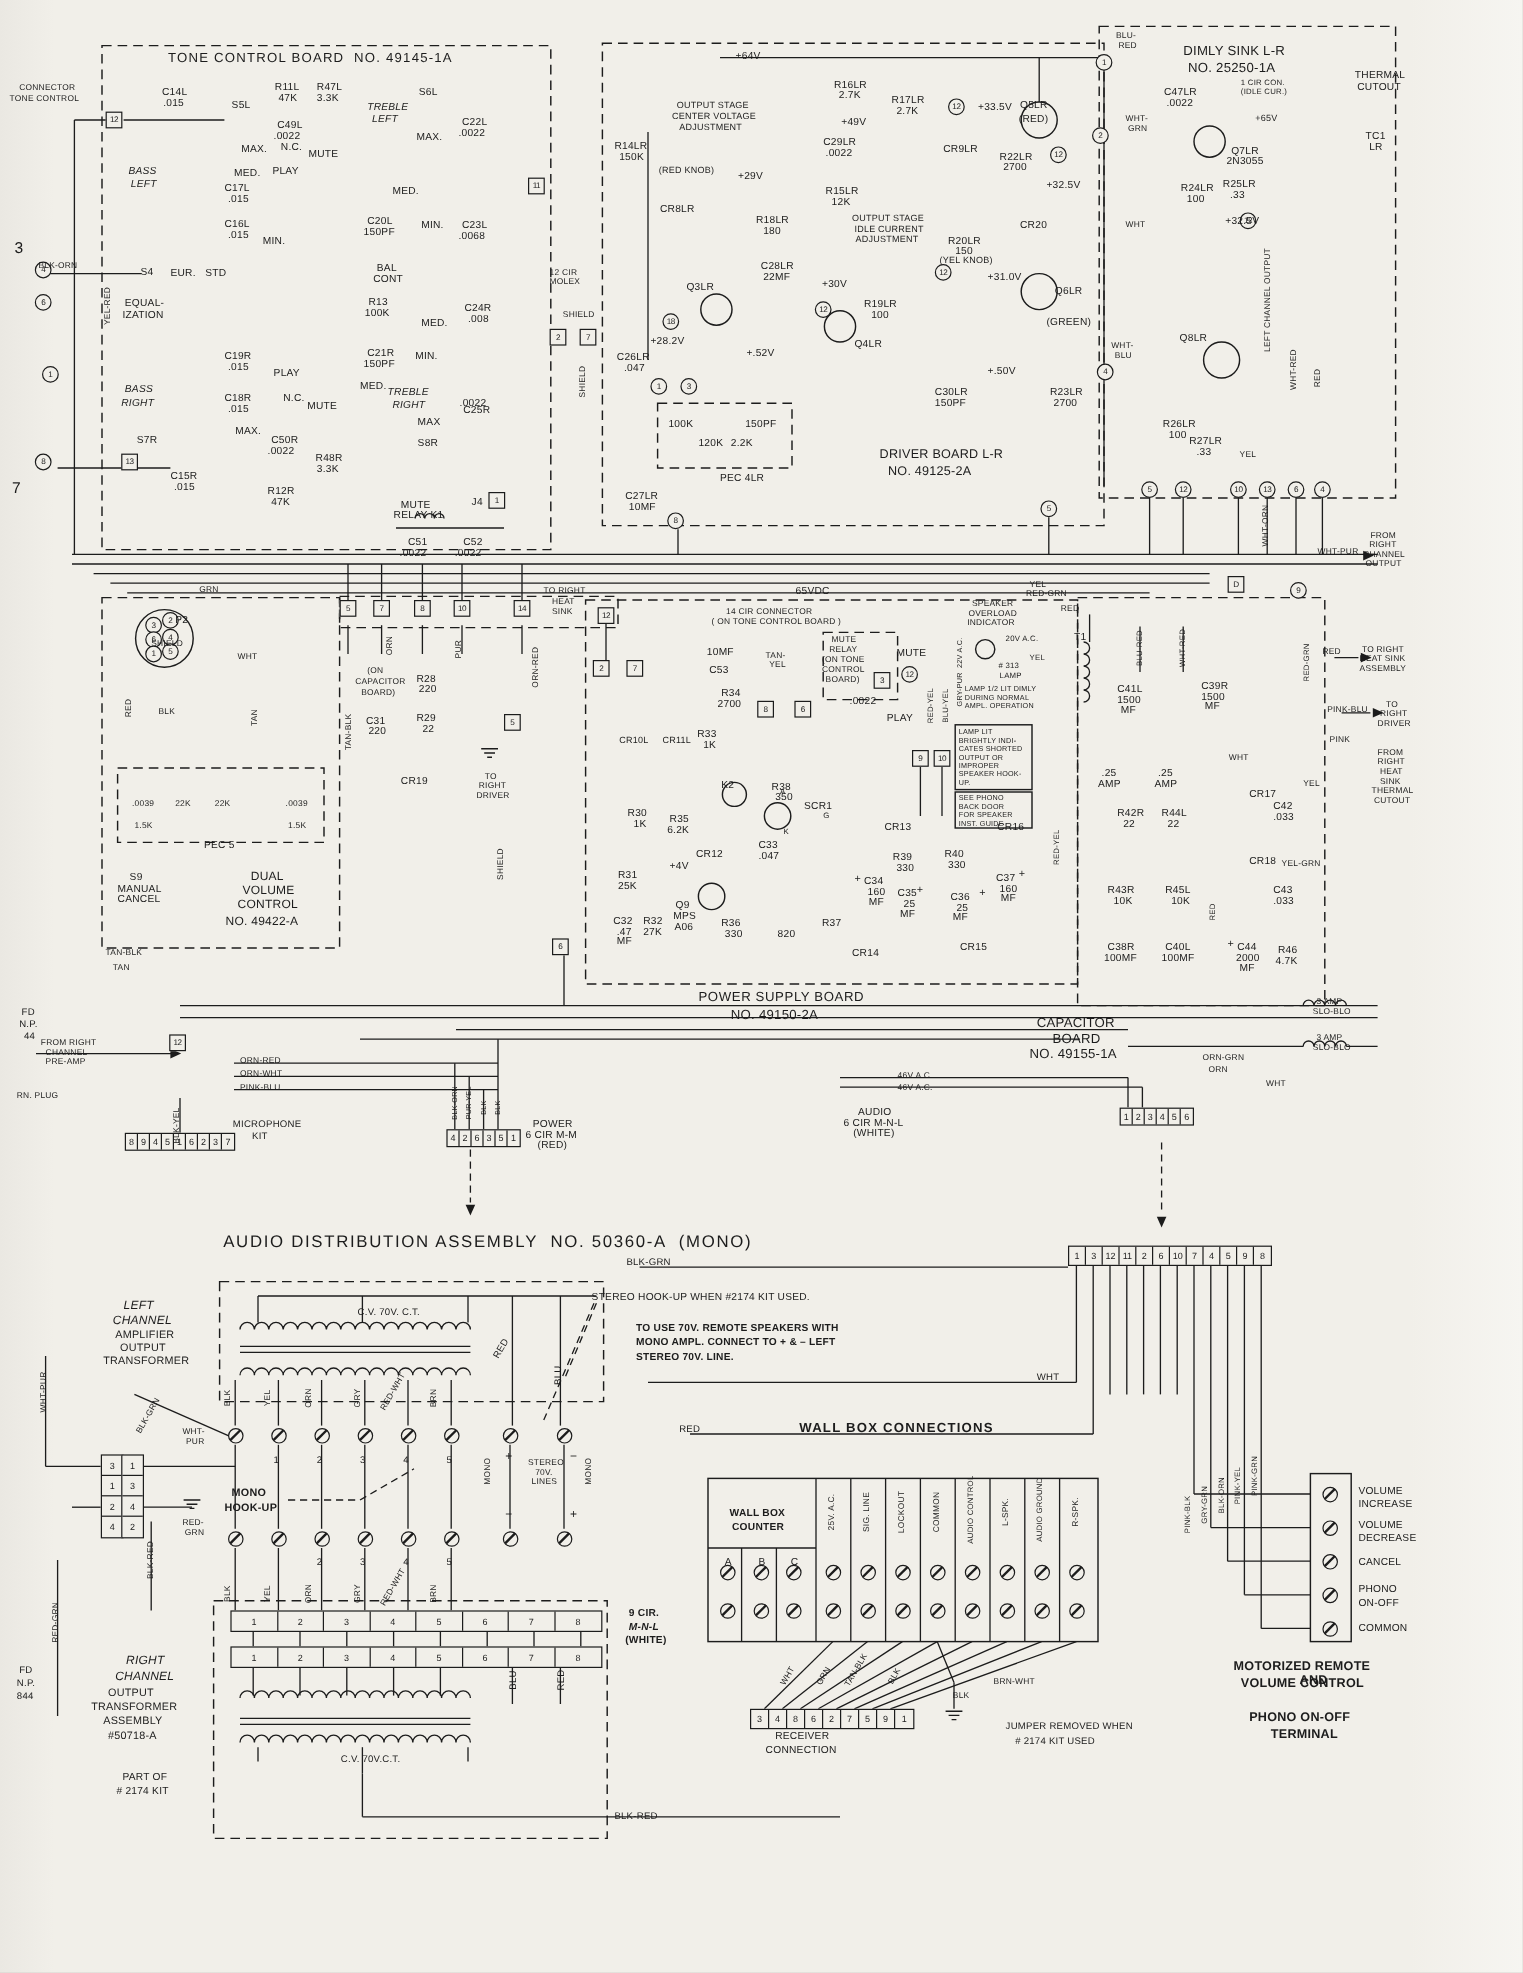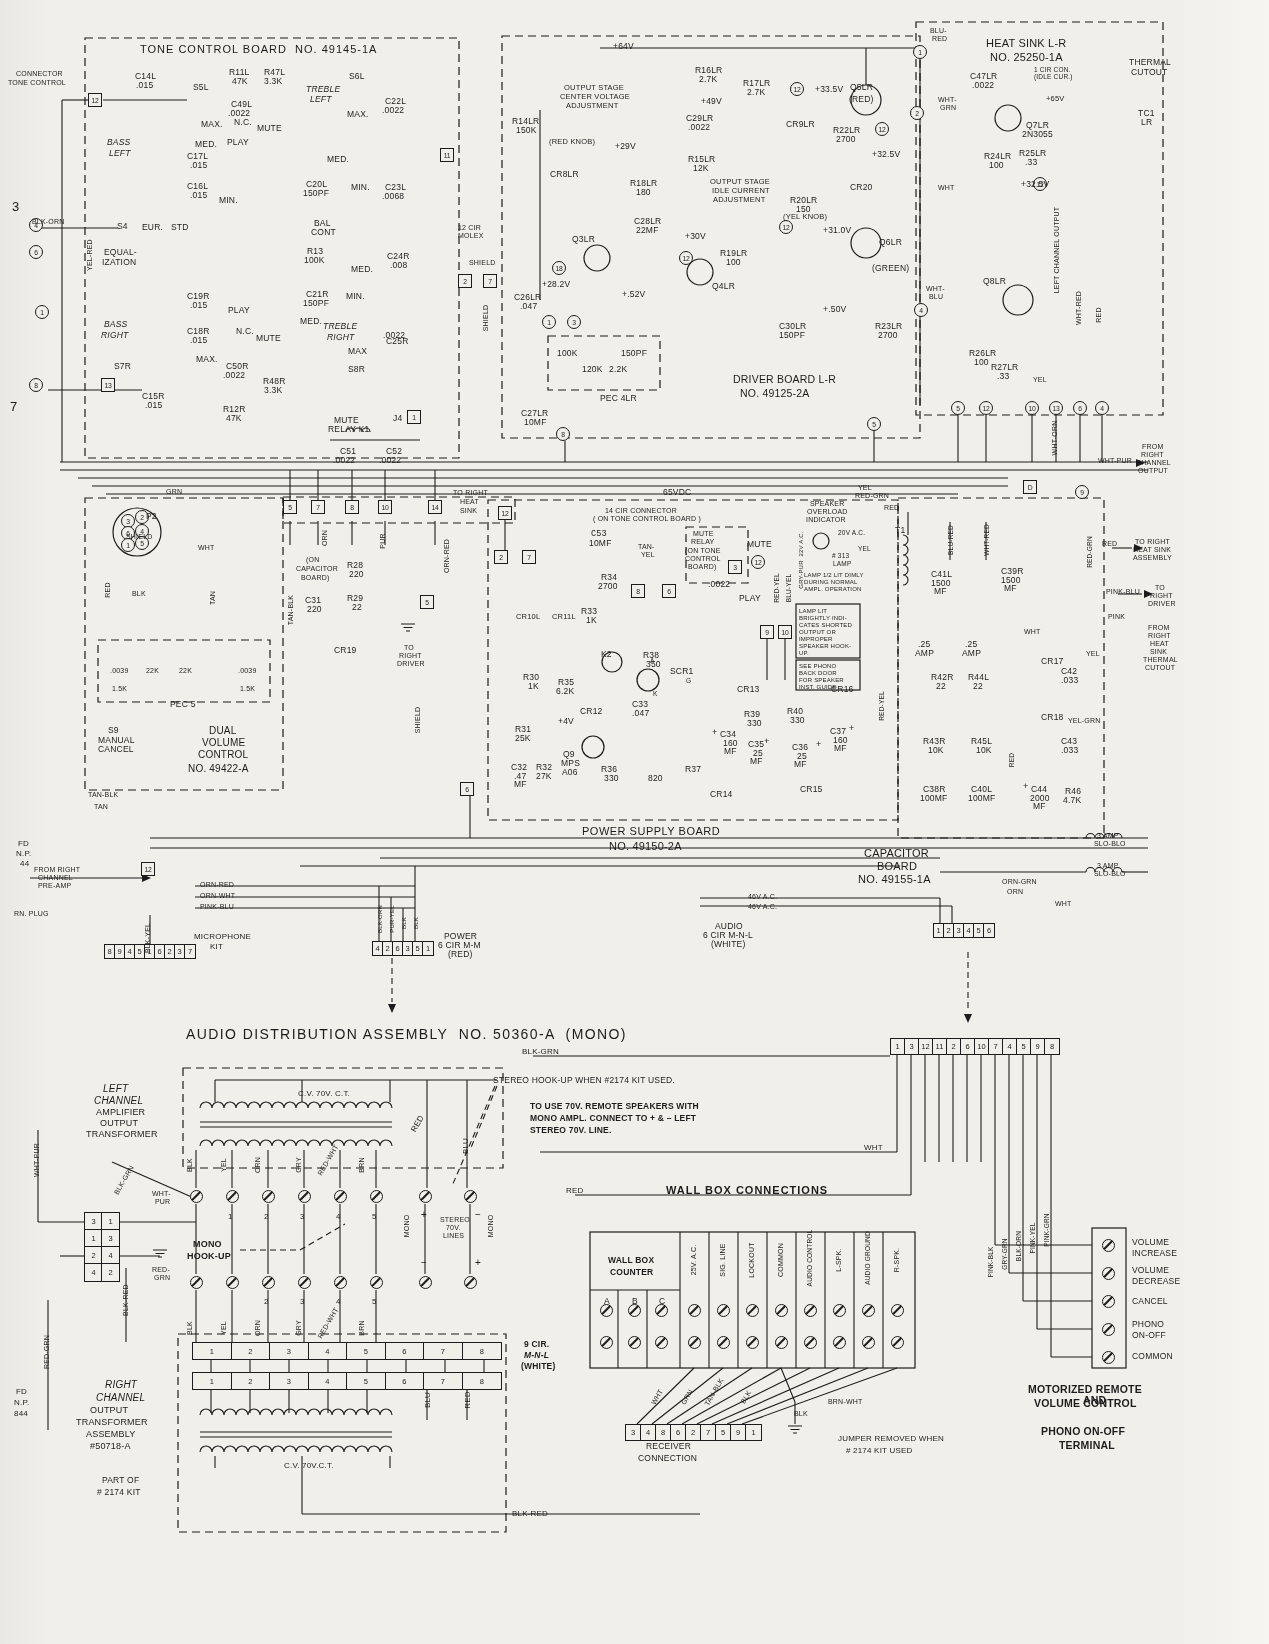--- a/index.html
+++ b/index.html
@@ -588,21 +588,21 @@
     <span class="lbl" style="left: 582px; top: 365px;">120K</span>
     <span class="lbl" style="left: 609px; top: 365px;">2.2K</span>
     <span class="lbl" style="left: 621px; top: 349px;">150PF</span>
     <span class="lbl" style="left: 600px; top: 394px;">PEC 4LR</span>
     <span class="lbl" style="left: 733px; top: 374px; font-size: 10.5px;">DRIVER BOARD L-R</span>
     <span class="lbl" style="left: 740px; top: 388px; font-size: 10.5px;">NO. 49125-2A</span>
     <span class="lbl" style="left: 521px; top: 409px;">C27LR</span>
     <span class="lbl" style="left: 524px; top: 418px;">10MF</span>
     <span class="lbl" style="left: 930px; top: 27px; font-size: 7px;">BLU-</span>
     <span class="lbl" style="left: 932px; top: 35px; font-size: 7px;">RED</span>
-    <span class="lbl" style="left: 986px; top: 38px; font-size: 11px;">HEAT SINK L-R</span>
+    <span class="lbl" style="left: 986px; top: 38px; font-size: 11px;">DIMLY SINK L-R</span>
     <span class="lbl" style="left: 990px; top: 52px; font-size: 11px;">NO. 25250-1A</span>
     <span class="lbl" style="left: 970px; top: 72px;">C47LR</span>
     <span class="lbl" style="left: 972px; top: 81px;">.0022</span>
     <span class="lbl" style="left: 1034px; top: 67px; font-size: 6.5px;">1 CIR CON.</span>
     <span class="lbl" style="left: 1034px; top: 74px; font-size: 6.5px;">(IDLE CUR.)</span>
     <span class="lbl" style="left: 1129px; top: 58px;">THERMAL</span>
     <span class="lbl" style="left: 1131px; top: 68px;">CUTOUT</span>
     <span class="lbl" style="left: 1046px; top: 95px; font-size: 7.5px;">+65V</span>
     <span class="lbl" style="left: 938px; top: 96px; font-size: 7px;">WHT-</span>
     <span class="lbl" style="left: 940px; top: 104px; font-size: 7px;">GRN</span>
@@ -673,21 +673,21 @@
     <span class="lbl" style="left: 198px; top: 750px; font-size: 10px;">CONTROL</span>
     <span class="lbl" style="left: 188px; top: 764px; font-size: 10px;">NO. 49422-A</span>
     <span class="lbl" style="left: 88px; top: 791px; font-size: 7px;">TAN-BLK</span>
     <span class="lbl" style="left: 94px; top: 803px; font-size: 7px;">TAN</span>
     <span class="lbl" style="left: 453px; top: 489px; font-size: 7px;">TO RIGHT</span>
     <span class="lbl" style="left: 460px; top: 498px; font-size: 7px;">HEAT</span>
     <span class="lbl" style="left: 460px; top: 507px; font-size: 7px;">SINK</span>
     <span class="lbl" style="left: 663px; top: 488px;">65VDC</span>
     <span class="lbl" style="left: 605px; top: 507px; font-size: 7px;">14 CIR CONNECTOR</span>
     <span class="lbl" style="left: 593px; top: 515px; font-size: 7px;">( ON TONE CONTROL BOARD )</span>
-    <span class="lbl" style="left: 591px; top: 530px; font-family: Liberation Mono, monospace;">C53</span>
+    <span class="lbl" style="left: 591px; top: 554px;">C53</span>
     <span class="lbl" style="left: 589px; top: 539px;">10MF</span>
     <span class="lbl" style="left: 638px; top: 543px; font-size: 7px;">TAN-</span>
     <span class="lbl" style="left: 641px; top: 551px; font-size: 7px;">YEL</span>
     <span class="lbl" style="left: 693px; top: 530px; font-size: 7px;">MUTE</span>
     <span class="lbl" style="left: 691px; top: 538px; font-size: 7px;">RELAY</span>
     <span class="lbl" style="left: 685px; top: 547px; font-size: 7px;">(ON TONE</span>
     <span class="lbl" style="left: 685px; top: 555px; font-size: 7px;">CONTROL</span>
     <span class="lbl" style="left: 688px; top: 563px; font-size: 7px;">BOARD)</span>
     <span class="lbl" style="left: 747px; top: 540px;">MUTE</span>
     <span class="lbl" style="left: 601px; top: 573px;">R34</span>

